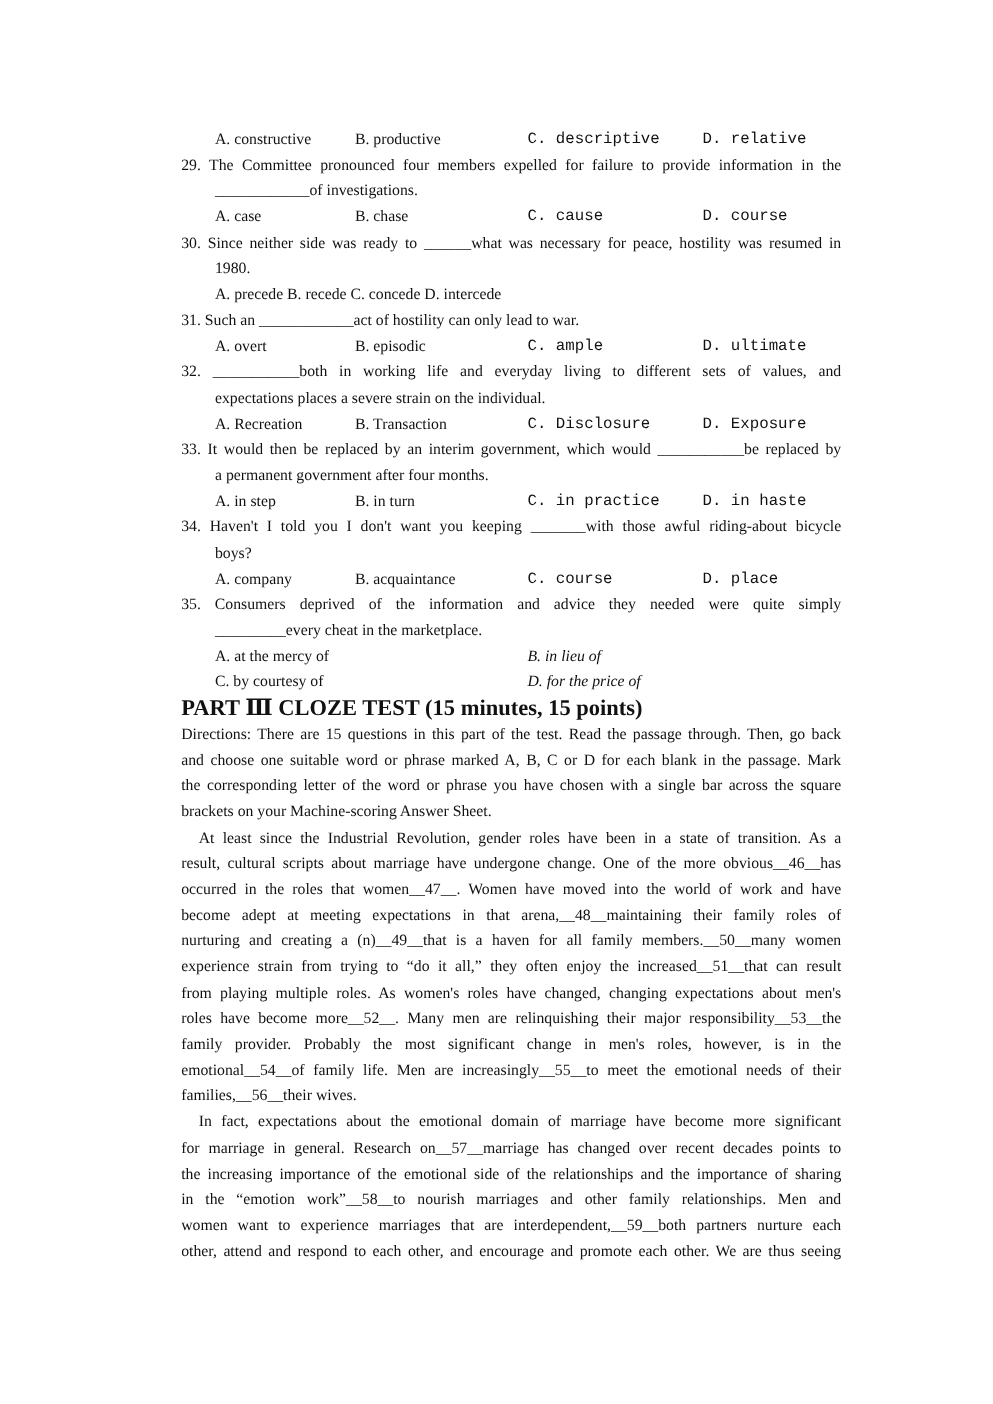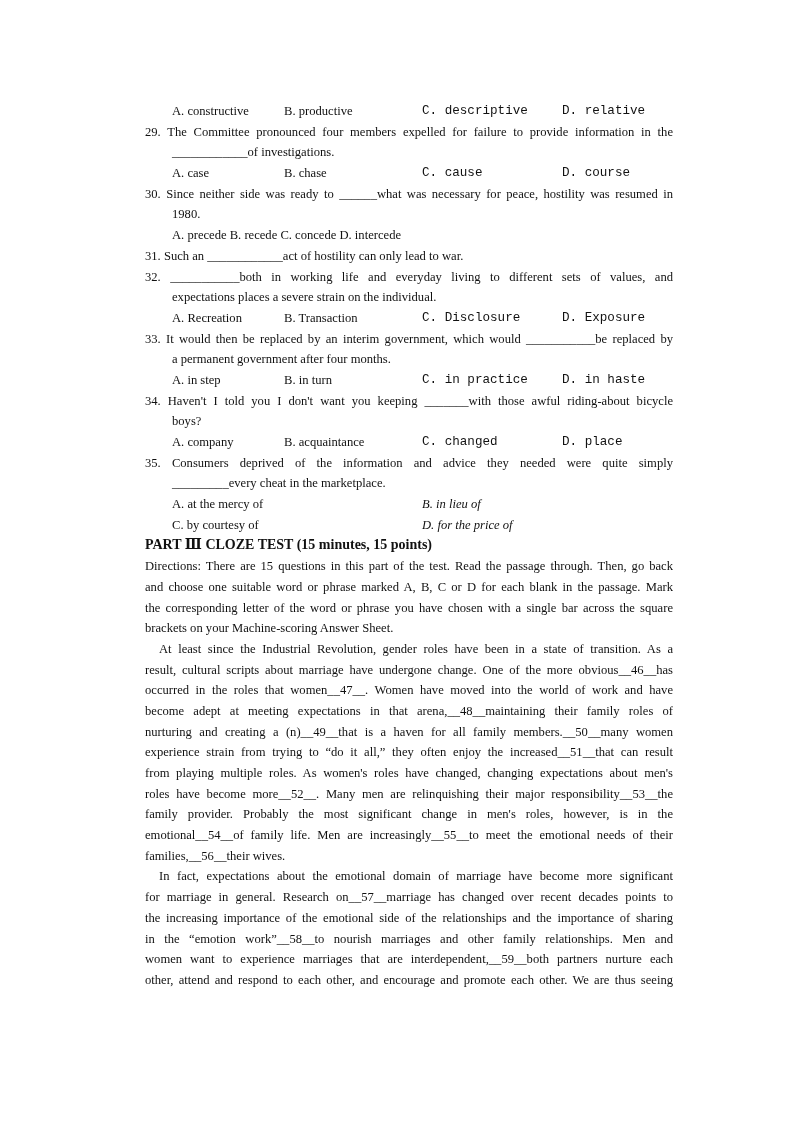--- a/index.html
+++ b/index.html
@@ -28,21 +28,21 @@
     white-space: normal;
     overflow: hidden;
     margin-left: 24px;
   }
   .j {
     text-align: justify;
     text-align-last: justify;
   }
   .c { padding-left: 27px; }
   .ind { text-indent: 14px; }
-  .b { font-weight: bold; font-size: 14px; }
+  .b { font-weight: bold; font-size: 18px; }
   .opts { position: relative; }
   .op { position: absolute; top: 0; white-space: nowrap; }
   .oa { left: 27px; }
   .ob { left: 139px; font-family: Liberation Serif, serif; }
   .oc { left: 277px; font-family: Liberation Mono, monospace; }
   .od { left: 417px; font-family: Liberation Mono, monospace; }
   .col1 { left: 27px; }
   .col2 { left: 277px; font-style: italic; }
 </style>
 </head>
@@ -64,20 +64,26 @@
     <span class="op ob">B. chase</span>
     <span class="op oc">C. cause</span>
     <span class="op od">D. course</span>
   </div>
 
   <div class="ln j">30. Since neither side was ready to ______what was necessary for peace, hostility was resumed in</div>
   <div class="ln c">1980.</div>
   <div class="ln c">A. precede B. recede C. concede D. intercede</div>
 
   <div class="ln">31. Such an ____________act of hostility can only lead to war.</div>
+  <div class="ln opts">
+    <span class="op oa">A. overt</span>
+    <span class="op ob">B. episodic</span>
+    <span class="op oc">C. ample</span>
+    <span class="op od">D. ultimate</span>
+  </div>
 
   <div class="ln j">32. ___________both in working life and everyday living to different sets of values, and</div>
   <div class="ln c">expectations places a severe strain on the individual.</div>
   <div class="ln opts">
     <span class="op oa">A. Recreation</span>
     <span class="op ob">B. Transaction</span>
     <span class="op oc">C. Disclosure</span>
     <span class="op od">D. Exposure</span>
   </div>
 
@@ -88,21 +94,21 @@
     <span class="op ob">B. in turn</span>
     <span class="op oc">C. in practice</span>
     <span class="op od">D. in haste</span>
   </div>
 
   <div class="ln j">34. Haven't I told you I don't want you keeping _______with those awful riding-about bicycle</div>
   <div class="ln c">boys?</div>
   <div class="ln opts">
     <span class="op oa">A. company</span>
     <span class="op ob">B. acquaintance</span>
-    <span class="op oc">C. changed</span>
+    <span class="op oc">C. course</span>
     <span class="op od">D. place</span>
   </div>
 
   <div class="ln j">35. Consumers deprived of the information and advice they needed were quite simply</div>
   <div class="ln c">_________every cheat in the marketplace.</div>
   <div class="ln opts">
     <span class="op col1">A. at the mercy of</span>
     <span class="op col2">B. in lieu of</span>
   </div>
   <div class="ln opts">

